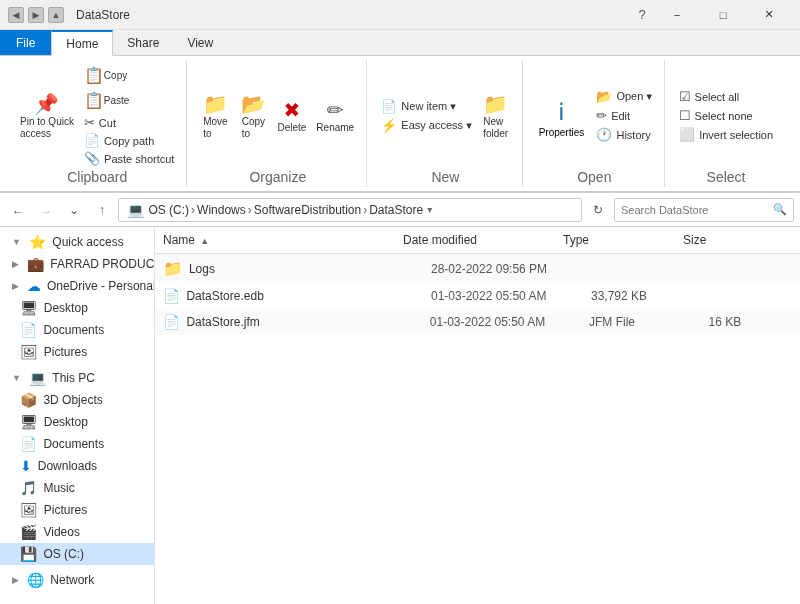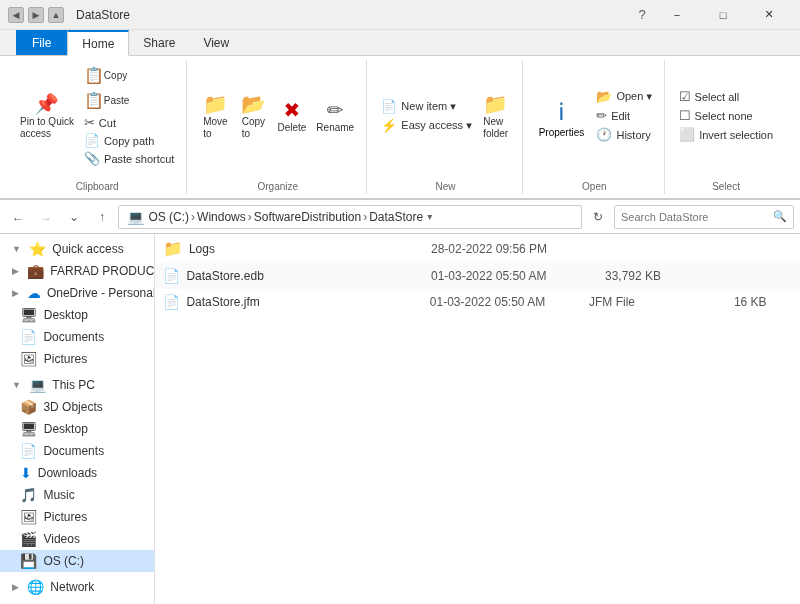--- a/index.html
+++ b/index.html
@@ -8,28 +8,28 @@
     
     .title-bar { background: #f0f0f0; height: 30px; display: flex; align-items: center; padding: 0 8px; border-bottom: 1px solid #ddd; }
     .title-bar-icons { display: flex; gap: 4px; margin-right: 8px; }
     .tb-icon { width: 16px; height: 16px; background: #c8c8c8; border-radius: 2px; display: flex; align-items: center; justify-content: center; font-size: 9px; color: #555; border: 1px solid #aaa; }
     .title-text { font-size: 12px; color: #333; flex: 1; margin-left: 4px; }
     .window-controls { display: flex; gap: 0; margin-left: auto; }
     .win-btn { width: 46px; height: 30px; display: flex; align-items: center; justify-content: center; font-size: 11px; color: #333; cursor: pointer; }
     
     
     .ribbon { background: #f0f0f0; border-bottom: 1px solid #ccc; }
-    .ribbon-tabs { display: flex; height: 26px; border-bottom: 1px solid #ccc; padding-left: 16px; }
+    .ribbon-tabs { display: flex; height: 26px; border-bottom: 1px solid #ccc; }
     .ribbon-tab { padding: 0 14px; display: flex; align-items: center; font-size: 12px; cursor: pointer; color: #333; }
     .ribbon-tab.active { background: white; border-top: 2px solid #0078d7; border-left: 1px solid #ccc; border-right: 1px solid #ccc; border-bottom: 1px solid white; margin-bottom: -1px; font-size: 12px; }
     .ribbon-tab.file { background: #0078d7; color: white; padding: 0 16px; }
     .ribbon-content { background: white; padding: 4px 8px; display: flex; align-items: stretch; gap: 2px; min-height: 72px; border-bottom: 1px solid #ccc; }
     .ribbon-group { display: flex; flex-direction: column; align-items: center; border-right: 1px solid #ddd; padding: 2px 8px; min-width: 60px; }
     .ribbon-group-content { display: flex; align-items: center; gap: 2px; flex: 1; padding: 2px 0; }
-    .ribbon-group-label { font-size: 10px; color: #666; margin-top: 12px; }
+    .ribbon-group-label { font-size: 14px; color: #666; margin-top: 0; }
     .ribbon-btn { display: flex; flex-direction: column; align-items: center; padding: 2px 4px; cursor: pointer; border-radius: 2px; min-width: 36px; }
     .ribbon-btn .btn-icon { font-size: 20px; color: #555; }
     .ribbon-btn .btn-label { font-size: 10px; color: #333; text-align: left; line-height: 1.2; }
     .ribbon-small-group { display: flex; flex-direction: column; gap: 1px; }
     .ribbon-small-btn { display: flex; align-items: center; gap: 4px; padding: 1px 4px; cursor: pointer; border-radius: 2px; font-size: 11px; color: #333; white-space: nowrap; }
     .ribbon-small-btn .s-icon { font-size: 13px; color: #555; }
     .properties-btn { display: flex; flex-direction: column; align-items: center; padding: 4px 6px; cursor: pointer; }
     .properties-btn .btn-icon { font-size: 24px; color: #1a6fb5; }
     .properties-btn .btn-label { font-size: 10px; }
 
@@ -67,21 +67,21 @@
     .file-col.date { width: 160px; }
     .file-col.type { width: 120px; }
     .file-col.size { width: 100px; }
     .sort-arrow { font-size: 9px; color: #666; margin-left: 2px; }
     .file-row { display: flex; align-items: center; padding: 3px 0; cursor: pointer; }
     .file-row:nth-child(even) { background: #fafafa; }
     .file-cell { font-size: 12px; color: #333; padding: 2px 8px; }
     .file-cell.name { width: 240px; display: flex; align-items: center; gap: 6px; }
     .file-cell.date { width: 160px; color: #555; margin-left: 28px; }
     .file-cell.type { width: 120px; color: #555; }
-    .file-cell.size { width: 100px; color: #555; text-align: center; }
+    .file-cell.size { width: 100px; color: #555; text-align: left; }
     .folder-icon { color: #ffc107; font-size: 16px; }
     .file-icon { color: #888; font-size: 14px; }
     .edb-icon { color: #1a6fb5; font-size: 14px; }
 
     
     .help-btn { width: 24px; height: 24px; display: flex; align-items: center; justify-content: center; cursor: pointer; font-size: 13px; color: #555; }
   </style>
 </head>
 <body>
 
@@ -324,20 +324,35 @@
     </div>
     <div class="sidebar-item" style="margin-top:4px;">
       <span class="expand-arrow">▶</span>
       <span class="s-icon">🌐</span>
       <span>Network</span>
     </div>
   </div>
 
   <div class="file-area">
 
+    <div class="file-header">
+      <div class="file-col name">
+        <span>Name</span>
+        <span class="sort-arrow">▲</span>
+      </div>
+      <div class="file-col date">
+        <span>Date modified</span>
+      </div>
+      <div class="file-col type">
+        <span>Type</span>
+      </div>
+      <div class="file-col size">
+        <span>Size</span>
+      </div>
+    </div>
 
     <div class="file-row">
       <div class="file-cell name">
         <span class="folder-icon">📁</span>
         <span>Logs</span>
       </div>
       <div class="file-cell date">28-02-2022 09:56 PM</div>
       <div class="file-cell size"></div>
     </div>
 

